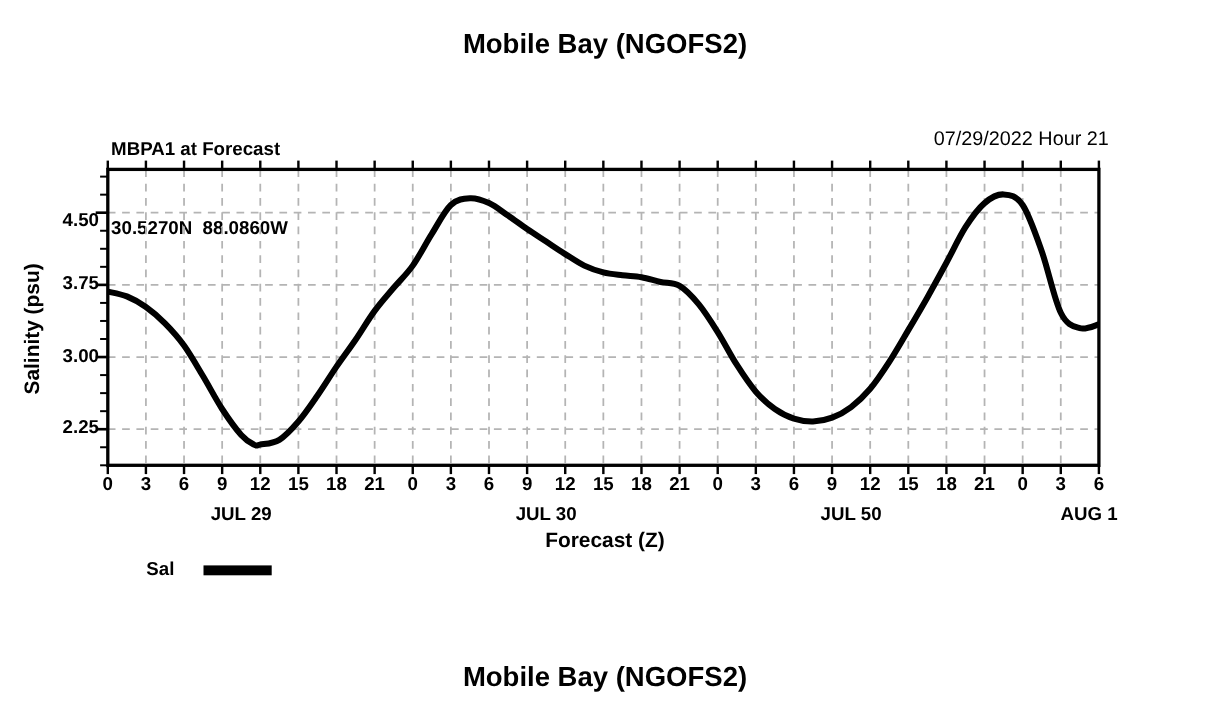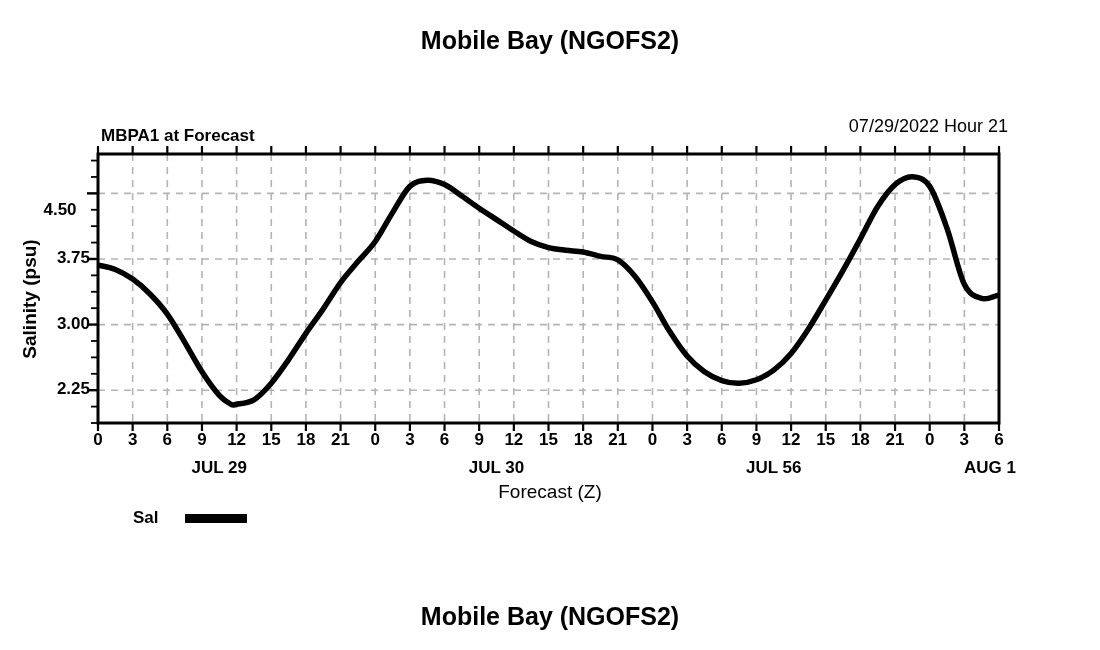--- a/index.html
+++ b/index.html
@@ -103,21 +103,21 @@
     text-align: center;
     font-size: 17px;
     font-weight: bold;
     top: 458px;
   }
   .xaxis-title {
     position: absolute;
     left: 0; top: 481px; width: 1100px;
     text-align: center;
     font-size: 19px;
-    font-weight: normal;
+    font-weight: bold;
   }
 
   .legend {
     position: absolute;
     left: 101px; top: 508px;
     display: flex;
     align-items: center;
     gap: 26px;
   }
   .legend-label { font-size: 17px; font-weight: bold; margin-left: 32px; }
@@ -125,32 +125,33 @@
 </style>
 </head>
 <body>
 
 <div class="page">
 
   <div class="title-top">Mobile Bay (NGOFS2)</div>
 
   <div class="meta-left">
     <div>MBPA1 at Forecast</div>
+    <div>30.5270N  88.0860W</div>
   </div>
 
 
   <div class="meta-right">07/29/2022 Hour 21</div>
 
   <div class="ylabel-axis">Salinity (psu)</div>
 
   <div class="ytick-holder" id="ytick-holder">
       <div class="ytick" style="top: 379.195px;">2.25</div>
       <div class="ytick" style="top: 313.585px;">3.00</div>
       <div class="ytick" style="top: 247.976px;">3.75</div>
-      <div class="ytick" style="top: 200px; text-align: center;">4.50</div>
+      <div class="ytick" style="top: 190px;">4.50</div>
     </div>
 
   <div class="plot-wrap">
     <svg class="plot" width="1100" height="650" id="plot-svg">
         <line x1="132.65384615384616" y1="154" x2="132.65384615384616" y2="423" stroke="#b4b4b4" stroke-width="1.6" stroke-dasharray="7,6"></line>
         <line x1="167.30769230769232" y1="154" x2="167.30769230769232" y2="423" stroke="#b4b4b4" stroke-width="1.6" stroke-dasharray="7,6"></line>
         <line x1="201.96153846153845" y1="154" x2="201.96153846153845" y2="423" stroke="#b4b4b4" stroke-width="1.6" stroke-dasharray="7,6"></line>
         <line x1="236.6153846153846" y1="154" x2="236.6153846153846" y2="423" stroke="#b4b4b4" stroke-width="1.6" stroke-dasharray="7,6"></line>
         <line x1="271.2692307692308" y1="154" x2="271.2692307692308" y2="423" stroke="#b4b4b4" stroke-width="1.6" stroke-dasharray="7,6"></line>
         <line x1="305.9230769230769" y1="154" x2="305.9230769230769" y2="423" stroke="#b4b4b4" stroke-width="1.6" stroke-dasharray="7,6"></line>
@@ -284,21 +285,21 @@
       <div class="xtick" style="left: 825.731px;">15</div>
       <div class="xtick" style="left: 860.385px;">18</div>
       <div class="xtick" style="left: 895.038px;">21</div>
       <div class="xtick" style="left: 929.692px;">0</div>
       <div class="xtick" style="left: 964.346px;">3</div>
       <div class="xtick" style="left: 999px;">6</div>
     </div>
   <div id="day-holder">
       <div class="daylabel" style="left: 219.288px;">JUL 29</div>
       <div class="daylabel" style="left: 496.519px;">JUL 30</div>
-      <div class="daylabel" style="left: 773.75px;">JUL 56</div>
+      <div class="daylabel" style="left: 773.75px;">JUL 50</div>
       <div class="daylabel" style="left: 990px;">AUG 1</div>
     </div>
 
   <div class="xaxis-title">Forecast (Z)</div>
 
   <div class="legend">
     <span class="legend-label">Sal</span>
     <span class="legend-swatch"></span>
   </div>
 

